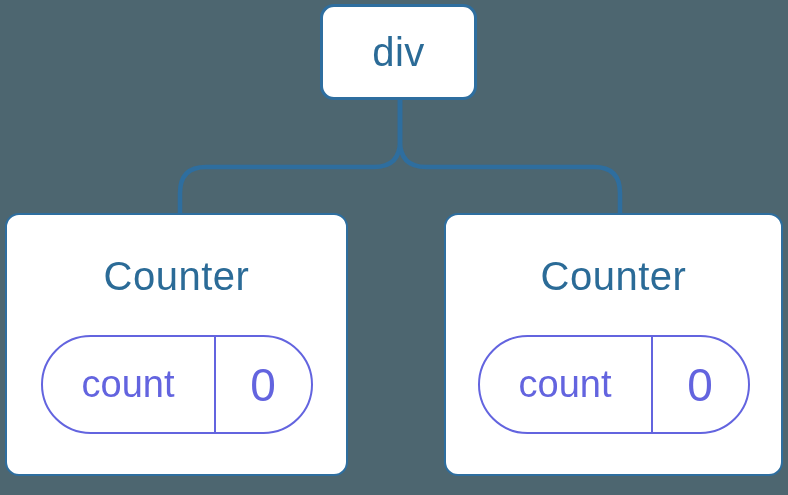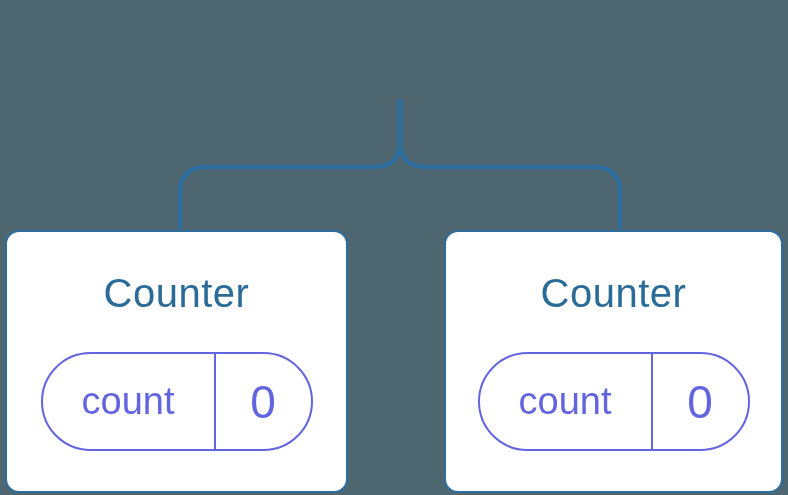--- a/index.html
+++ b/index.html
@@ -42,21 +42,21 @@
     justify-content: center;
   }
   .root-node .node-label {
     color: var(--node-text);
     font-size: 40px;
     font-weight: 400;
     letter-spacing: 0.5px;
   }
   .card {
     position: absolute;
-    top: 230px;
+    top: 213px;
     height: 263px;
     background: var(--card-bg);
     border: 2.5px solid var(--line);
     border-radius: 14px;
     display: flex;
     flex-direction: column;
     align-items: center;
     padding-top: 38px;
   }
   .card-left  { left: 5px;   width: 343px; }
@@ -104,20 +104,23 @@
 </head>
 <body>
 
 <div class="canvas">
 
   <svg class="connectors" viewBox="0 0 788 495" xmlns="http://www.w3.org/2000/svg" aria-hidden="true">
     <path d="M 400 99 L 400 141 Q 400 167 374 167 L 206 167 Q 180 167 180 193 L 180 229"></path>
     <path d="M 400 99 L 400 141 Q 400 167 426 167 L 594 167 Q 620 167 620 193 L 620 229"></path>
   </svg>
 
+  <div class="root-node">
+    <span class="node-label">div</span>
+  </div>
 
   <div class="card card-left">
     <div class="card-title">Counter</div>
     <div class="state-pill">
       <div class="state-key-cell">
         <span class="state-key">count</span>
       </div>
       <div class="state-value-cell">
         <span class="state-value">0</span>
       </div>

